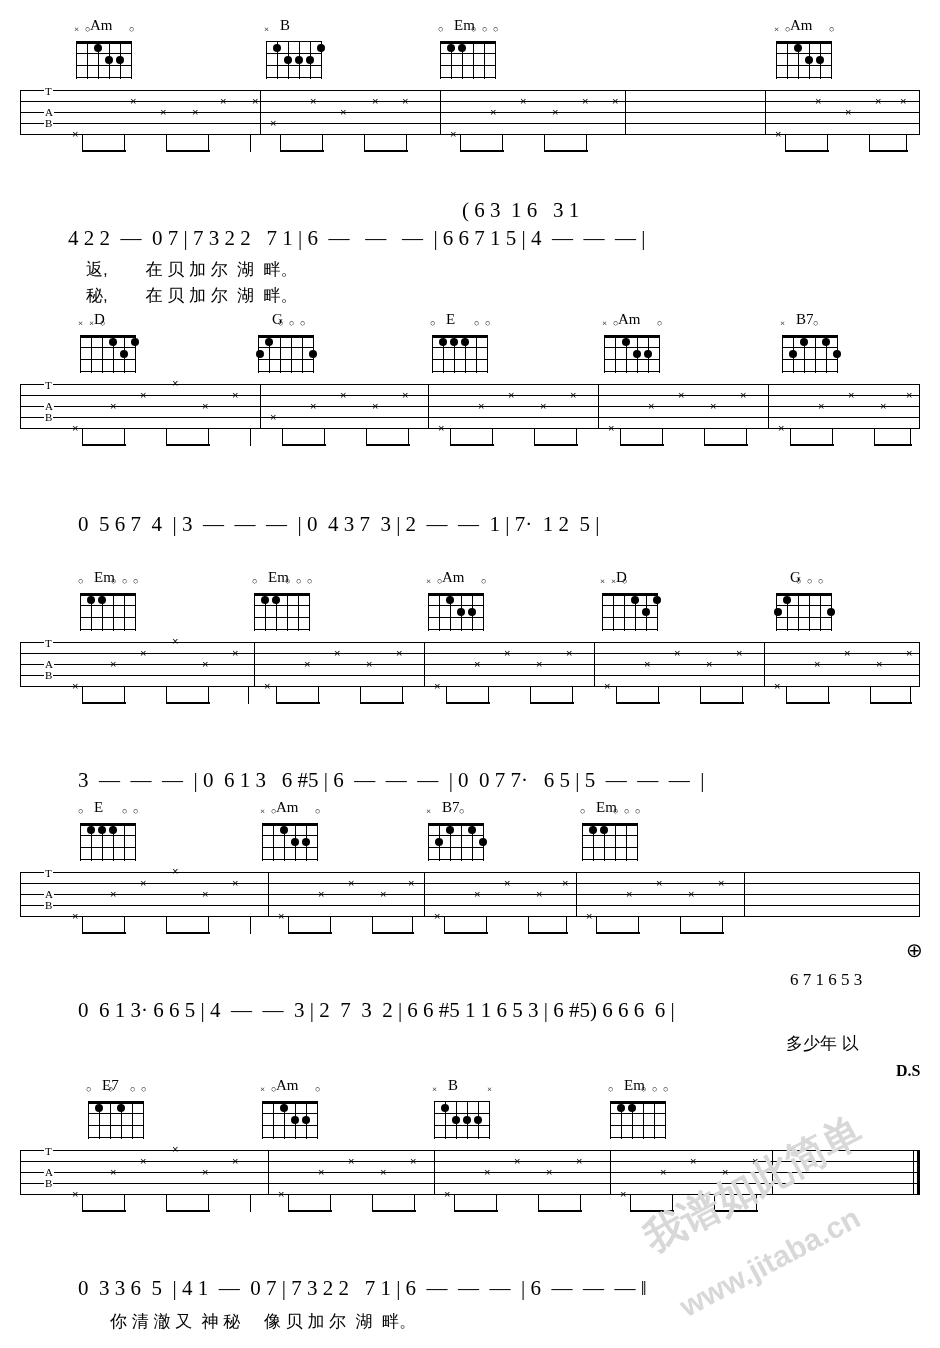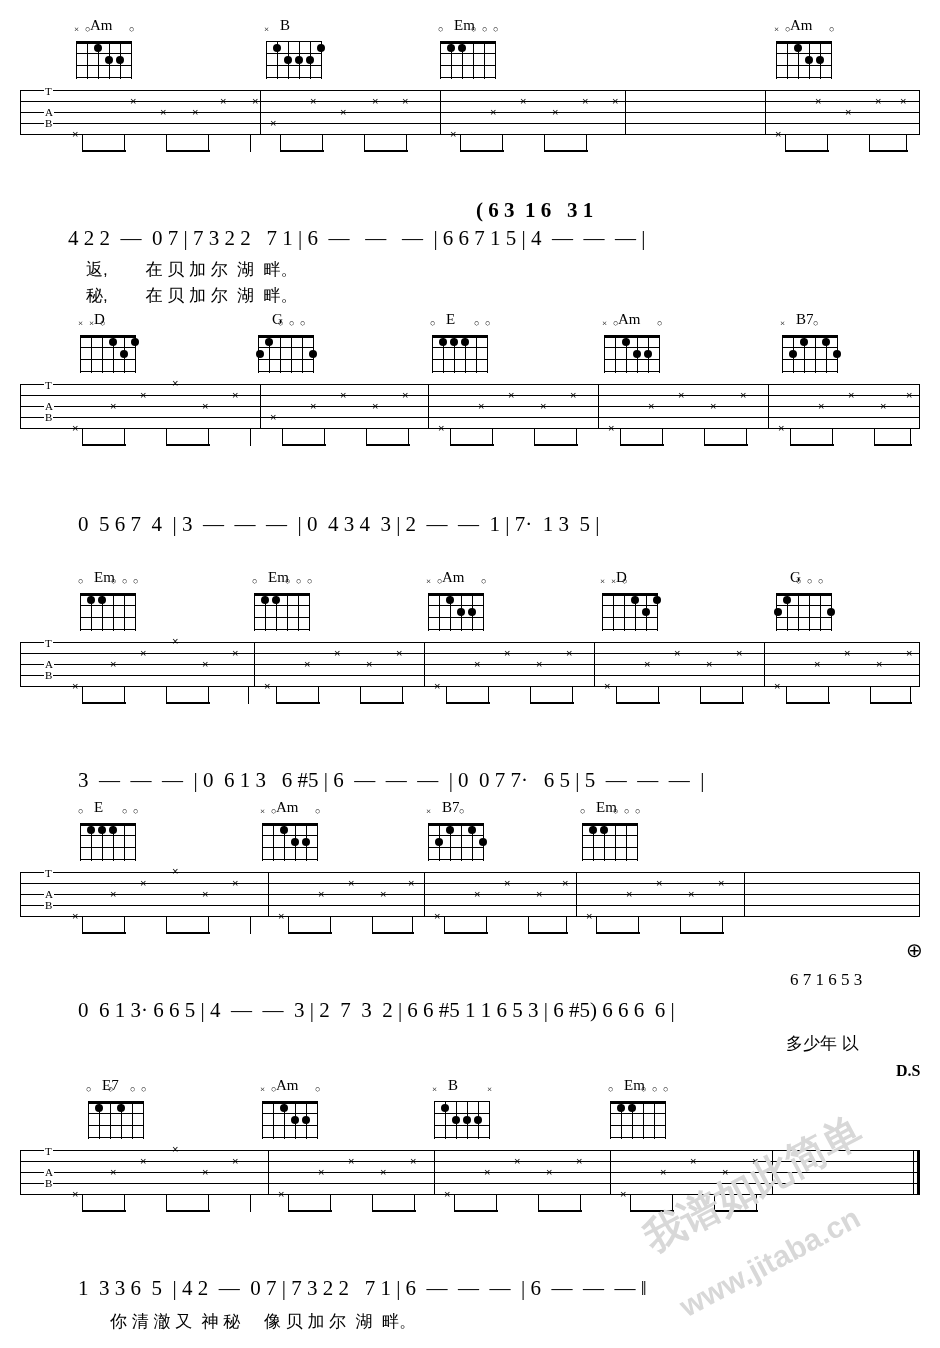--- a/index.html
+++ b/index.html
@@ -215,21 +215,21 @@
       <div class="beam" style="left:62px;top:60px;width:44px;"></div>
       <div class="beam" style="left:146px;top:60px;width:44px;"></div>
       <div class="beam" style="left:260px;top:60px;width:44px;"></div>
       <div class="beam" style="left:344px;top:60px;width:44px;"></div>
       <div class="beam" style="left:440px;top:60px;width:44px;"></div>
       <div class="beam" style="left:524px;top:60px;width:44px;"></div>
       <div class="beam" style="left:765px;top:60px;width:44px;"></div>
       <div class="beam" style="left:849px;top:60px;width:39px;"></div>
     </div>
 
-    <div class="jp" style="left:476px;top:180px;font-weight:bold;">( 6 3  1 6   3 1</div>
+    <div class="jp" style="left:462px;top:180px;font-weight:normal;">( 6 3  1 6   3 1</div>
     <div class="jp" style="left:68px;top:208px;">4 2 2  —  0 7 | 7 3 2 2   7 1 | 6  —   —   —  | 6 6 7 1 5 | 4  —  —  — |</div>
     <div class="lyric" style="left:86px;top:240px;">返,        在 贝 加 尔  湖  畔。</div>
     <div class="lyric" style="left:86px;top:266px;">秘,        在 贝 加 尔  湖  畔。</div>
   </div>
 
   <div class="system" style="top:312px;">
     <div class="chord" style="left:76px;top:0;">
       <div class="cname">D</div>
       <div class="grid">
         <div class="nutline"></div>
@@ -408,21 +408,21 @@
       <div class="beam" style="left:262px;top:60px;width:44px;"></div>
       <div class="beam" style="left:346px;top:60px;width:44px;"></div>
       <div class="beam" style="left:430px;top:60px;width:44px;"></div>
       <div class="beam" style="left:514px;top:60px;width:44px;"></div>
       <div class="beam" style="left:600px;top:60px;width:44px;"></div>
       <div class="beam" style="left:684px;top:60px;width:44px;"></div>
       <div class="beam" style="left:770px;top:60px;width:44px;"></div>
       <div class="beam" style="left:854px;top:60px;width:38px;"></div>
     </div>
 
-    <div class="jp" style="left:78px;top:200px;">0  5 6 7  4  | 3  —  —  —  | 0  4 3 4  3 | 2  —  —  1 | 7·  1 3  5 |</div>
+    <div class="jp" style="left:78px;top:200px;">0  5 6 7  4  | 3  —  —  —  | 0  4 3 7  3 | 2  —  —  1 | 7·  1 2  5 |</div>
   </div>
 
   <div class="system" style="top:570px;">
     <div class="chord" style="left:76px;top:0;">
       <div class="cname">Em</div>
       <div class="grid">
         <div class="nutline"></div>
         <div class="fretline" style="top:20px;"></div>
         <div class="fretline" style="top:32px;"></div>
         <div class="fretline" style="top:44px;"></div>
@@ -917,20 +917,20 @@
       <div class="beam" style="left:62px;top:60px;width:44px;"></div>
       <div class="beam" style="left:146px;top:60px;width:44px;"></div>
       <div class="beam" style="left:268px;top:60px;width:44px;"></div>
       <div class="beam" style="left:352px;top:60px;width:44px;"></div>
       <div class="beam" style="left:434px;top:60px;width:44px;"></div>
       <div class="beam" style="left:518px;top:60px;width:44px;"></div>
       <div class="beam" style="left:610px;top:60px;width:44px;"></div>
       <div class="beam" style="left:694px;top:60px;width:44px;"></div>
     </div>
 
-    <div class="jp" style="left:78px;top:198px;">1  3 3 6  5  | 4 2  —  0 7 | 7 3 2 2   7 1 | 6  —  —  —  | 6  —  —  — ‖</div>
+    <div class="jp" style="left:78px;top:198px;">0  3 3 6  5  | 4 1  —  0 7 | 7 3 2 2   7 1 | 6  —  —  —  | 6  —  —  — ‖</div>
     <div class="lyric" style="left:110px;top:232px;">你 清 澈 又  神 秘     像 贝 加 尔  湖  畔。</div>
   </div>
 
   <div class="wm wm1">我谱如此简单</div>
   <div class="wm wm2">www.jitaba.cn</div>
 
 </div>
 
 </body></html>

